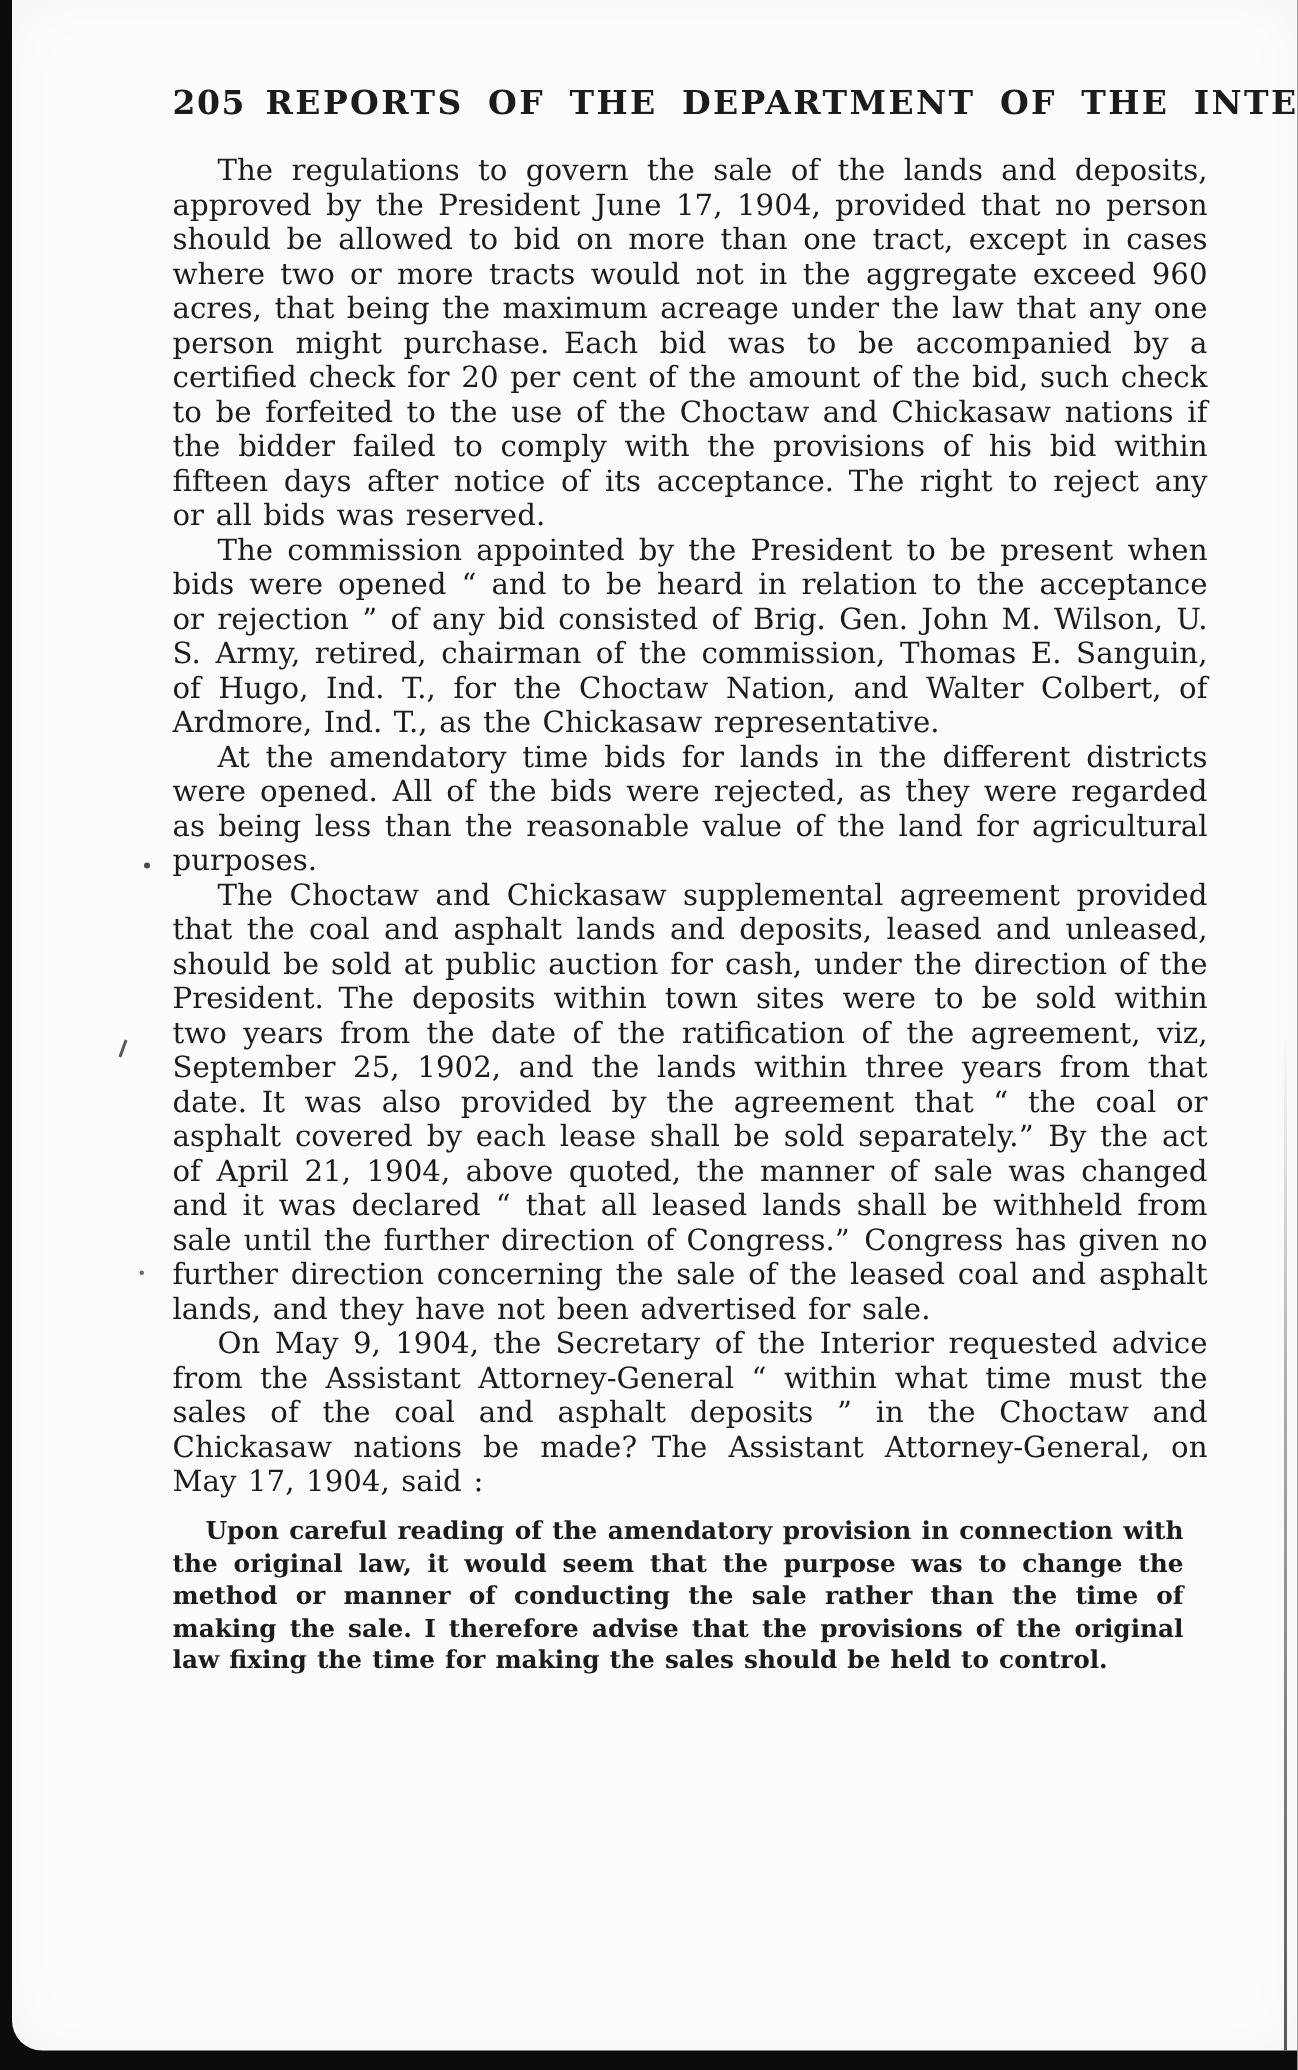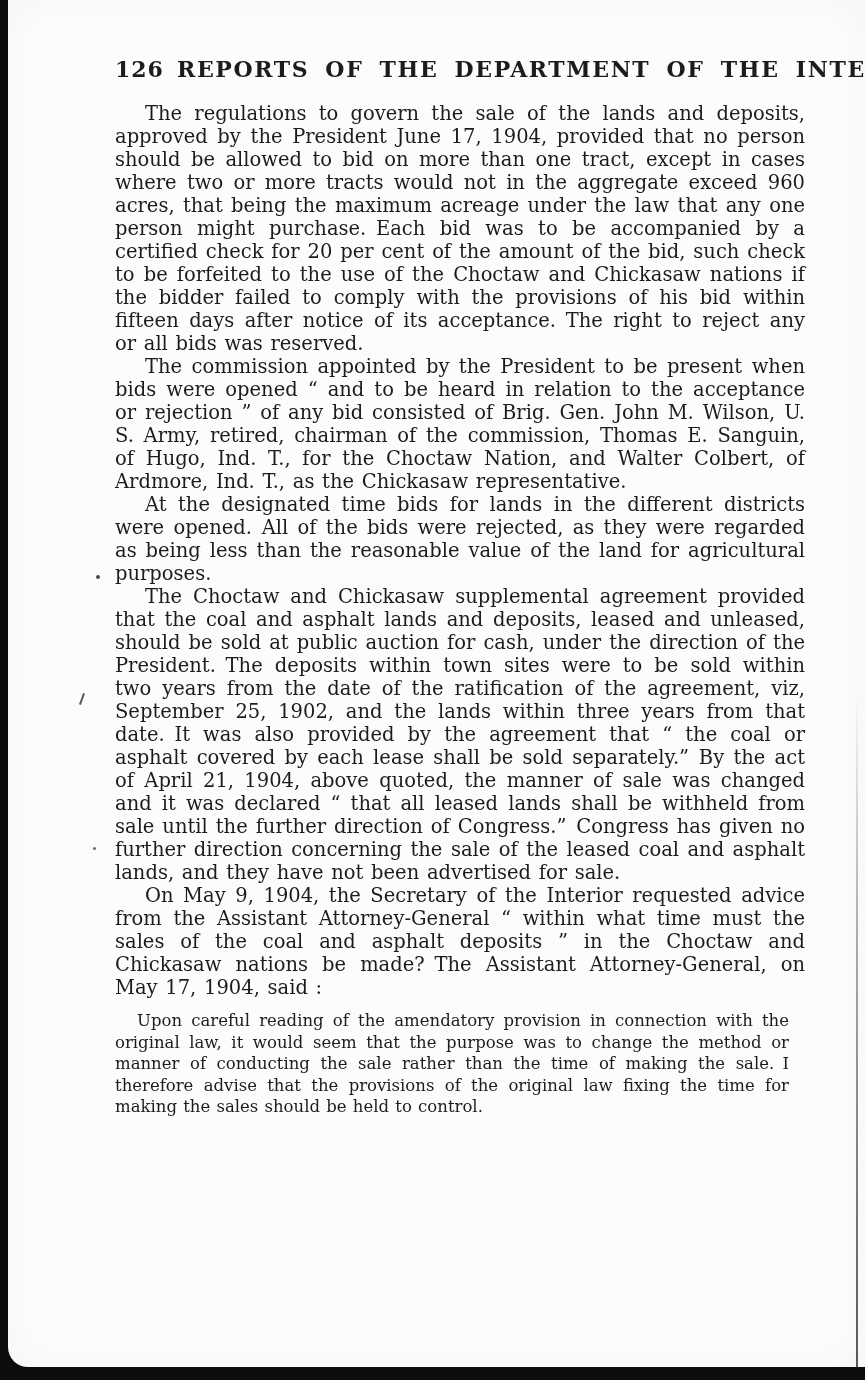--- a/index.html
+++ b/index.html
@@ -59,20 +59,21 @@
     text-align: justify;
     text-indent: 30px;
     word-spacing: 1.5px;
   }
   .page-body p.para.quote {
     font-size: 16.5px;
     line-height: 21.5px;
     margin: 11px 16px 13px 0;
     text-indent: 22px;
     word-spacing: 1px;
+    font-weight: bold;
   }
   
   .speck-dot-1 {
     position: absolute;
     left: 88px;
     top: 575px;
     width: 4px;
     height: 4px;
     border-radius: 50%;
     background: #4a4a4a;
@@ -105,28 +106,28 @@
   }
 </style>
 </head>
 <body>
 
 <div class="page">
 
   <div class="text-column">
 
     <div class="header-row">
-      <span class="page-number">126</span>
+      <span class="page-number">205</span>
       <span class="running-header">REPORTS OF THE DEPARTMENT OF THE INTERIOR.</span>
     </div>
 
     <div class="page-body">
         <p class="para body">The regulations to govern the sale of the lands and deposits, approved by the President June 17, 1904, provided that no person should be allowed to bid on more than one tract, except in cases where two or more tracts would not in the aggregate exceed 960 acres, that being the maximum acreage under the law that any one person might purchase. Each bid was to be accompanied by a certified check for 20 per cent of the amount of the bid, such check to be forfeited to the use of the Choctaw and Chickasaw nations if the bidder failed to comply with the provisions of his bid within fifteen days after notice of its acceptance. The right to reject any or all bids was reserved.</p>
         <p class="para body">The commission appointed by the President to be present when bids were opened “ and to be heard in relation to the acceptance or rejection ” of any bid consisted of Brig. Gen. John M. Wilson, U. S. Army, retired, chairman of the commission, Thomas E. Sanguin, of Hugo, Ind. T., for the Choctaw Nation, and Walter Colbert, of Ardmore, Ind. T., as the Chickasaw representative.</p>
-        <p class="para body">At the designated time bids for lands in the different districts were opened. All of the bids were rejected, as they were regarded as being less than the reasonable value of the land for agricultural purposes.</p>
+        <p class="para body">At the amendatory time bids for lands in the different districts were opened. All of the bids were rejected, as they were regarded as being less than the reasonable value of the land for agricultural purposes.</p>
         <p class="para body">The Choctaw and Chickasaw supplemental agreement provided that the coal and asphalt lands and deposits, leased and unleased, should be sold at public auction for cash, under the direction of the President. The deposits within town sites were to be sold within two years from the date of the ratification of the agreement, viz, September 25, 1902, and the lands within three years from that date. It was also provided by the agreement that “ the coal or asphalt covered by each lease shall be sold separately.” By the act of April 21, 1904, above quoted, the manner of sale was changed and it was declared “ that all leased lands shall be withheld from sale until the further direction of Congress.” Congress has given no further direction concerning the sale of the leased coal and asphalt lands, and they have not been advertised for sale.</p>
         <p class="para body">On May 9, 1904, the Secretary of the Interior requested advice from the Assistant Attorney-General “ within what time must the sales of the coal and asphalt deposits ” in the Choctaw and Chickasaw nations be made? The Assistant Attorney-General, on May 17, 1904, said :</p>
         <p class="para quote">Upon careful reading of the amendatory provision in connection with the original law, it would seem that the purpose was to change the method or manner of conducting the sale rather than the time of making the sale. I therefore advise that the provisions of the original law fixing the time for making the sales should be held to control.</p>
       </div>
 
   </div>
 
   <div class="speck-dot-1"></div>
   <div class="speck-slash"></div>
   <div class="speck-dot-2"></div>

